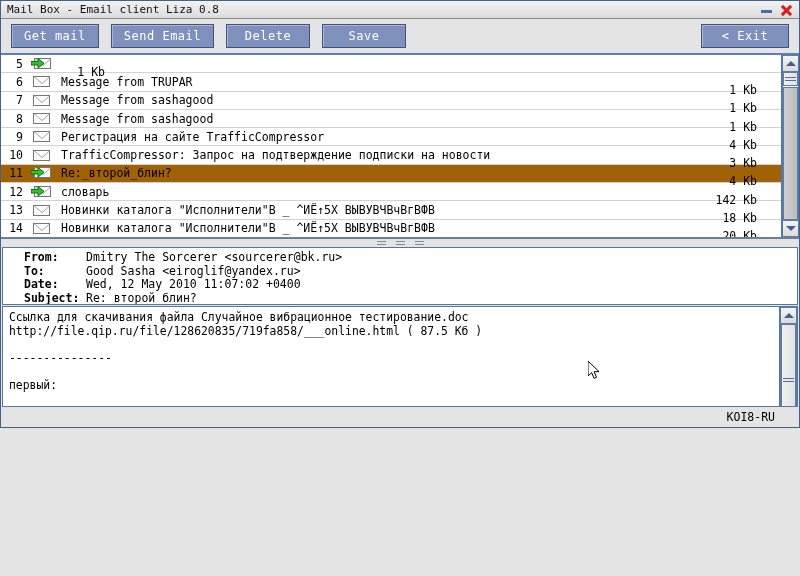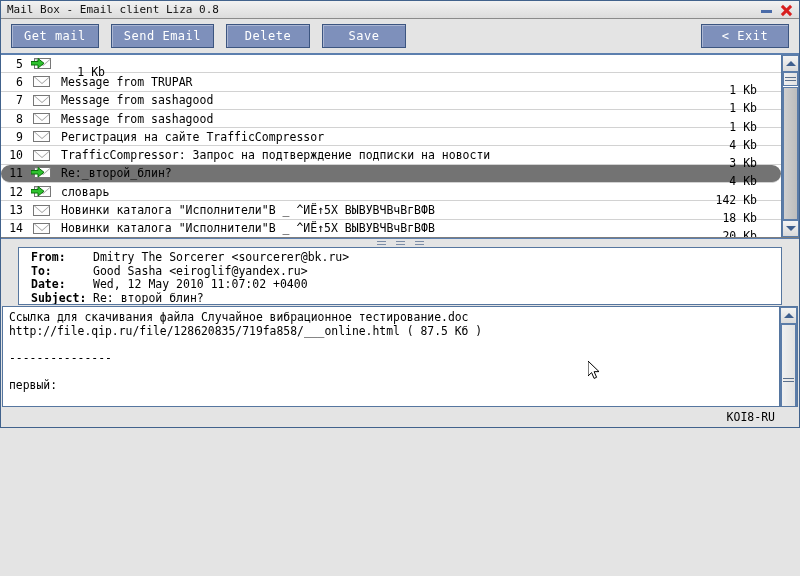--- a/index.html
+++ b/index.html
@@ -103,21 +103,21 @@
   }
   .row {
     height: 18.3px;
     display: flex; align-items: center;
     border-bottom: 1px solid #d2d2d2;
     font-size: 11.5px;
     color: #000;
     background: #ffffff;
     cursor: default;
   }
-  .row.sel { background: #737373; border-radius: 9px; }
+  .row.sel { background: #a16207; }
   .row .num {
     width: 28px;
     text-align: right;
     padding-right: 6px;
     color: #000;
     flex: 0 0 auto;
   }
   .row .ico {
     width: 24px; flex: 0 0 auto;
     display: flex; align-items: center; justify-content: center;
@@ -219,22 +219,22 @@
   }
   .sgrip { width: 9px; }
   .sgrip div { height: 1px; background: #7b8ca6; margin: 1.5px 0; }
 
   
   .hdr-wrap {
     flex: 0 0 auto;
     height: 58px;
     background: #ffffff;
     border: 1px solid #56769f;
-    margin: 0 17px;
-    padding: 3px 6px 0 12px;
+    margin: 0 1px;
+    padding: 3px 6px 0 21px;
     font-size: 11.5px;
     line-height: 13.6px;
     overflow: hidden;
   }
   .hdr-line { display: flex; white-space: nowrap; }
   .hdr-key { font-weight: bold; width: 62px; flex: 0 0 auto; color: #000; }
   .hdr-val { color: #000; }
 
   
   .body-wrap {

